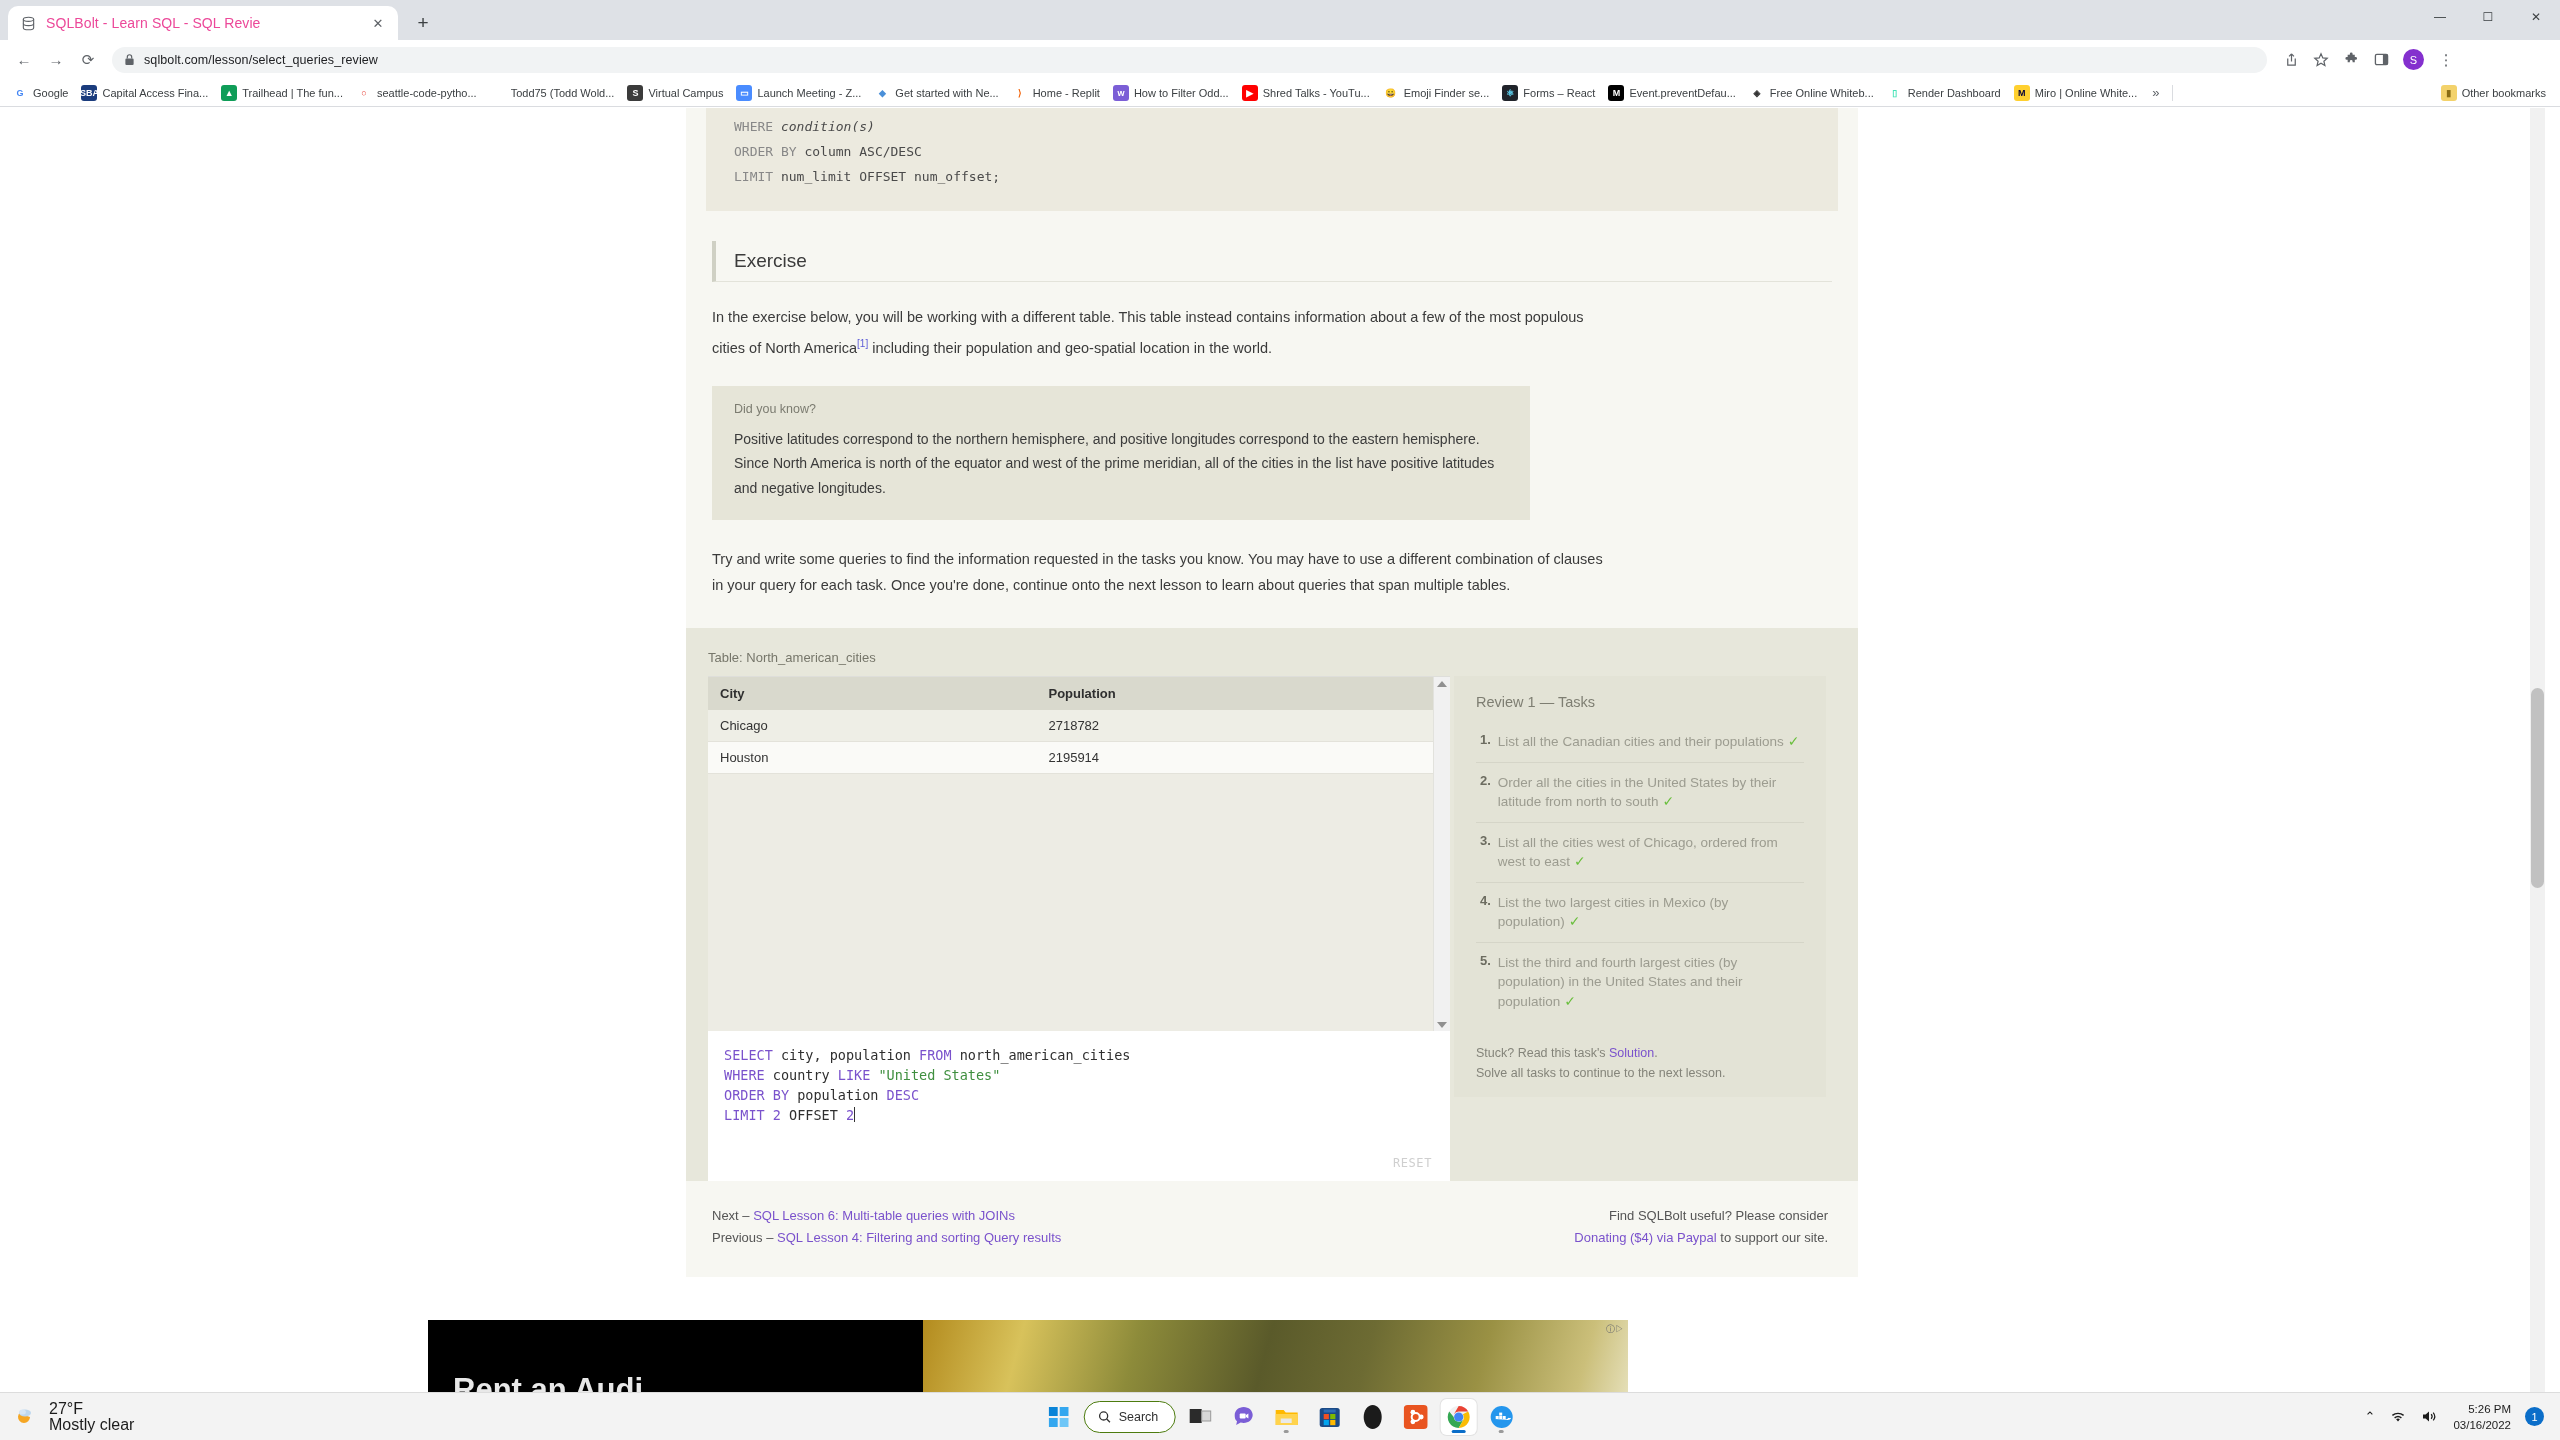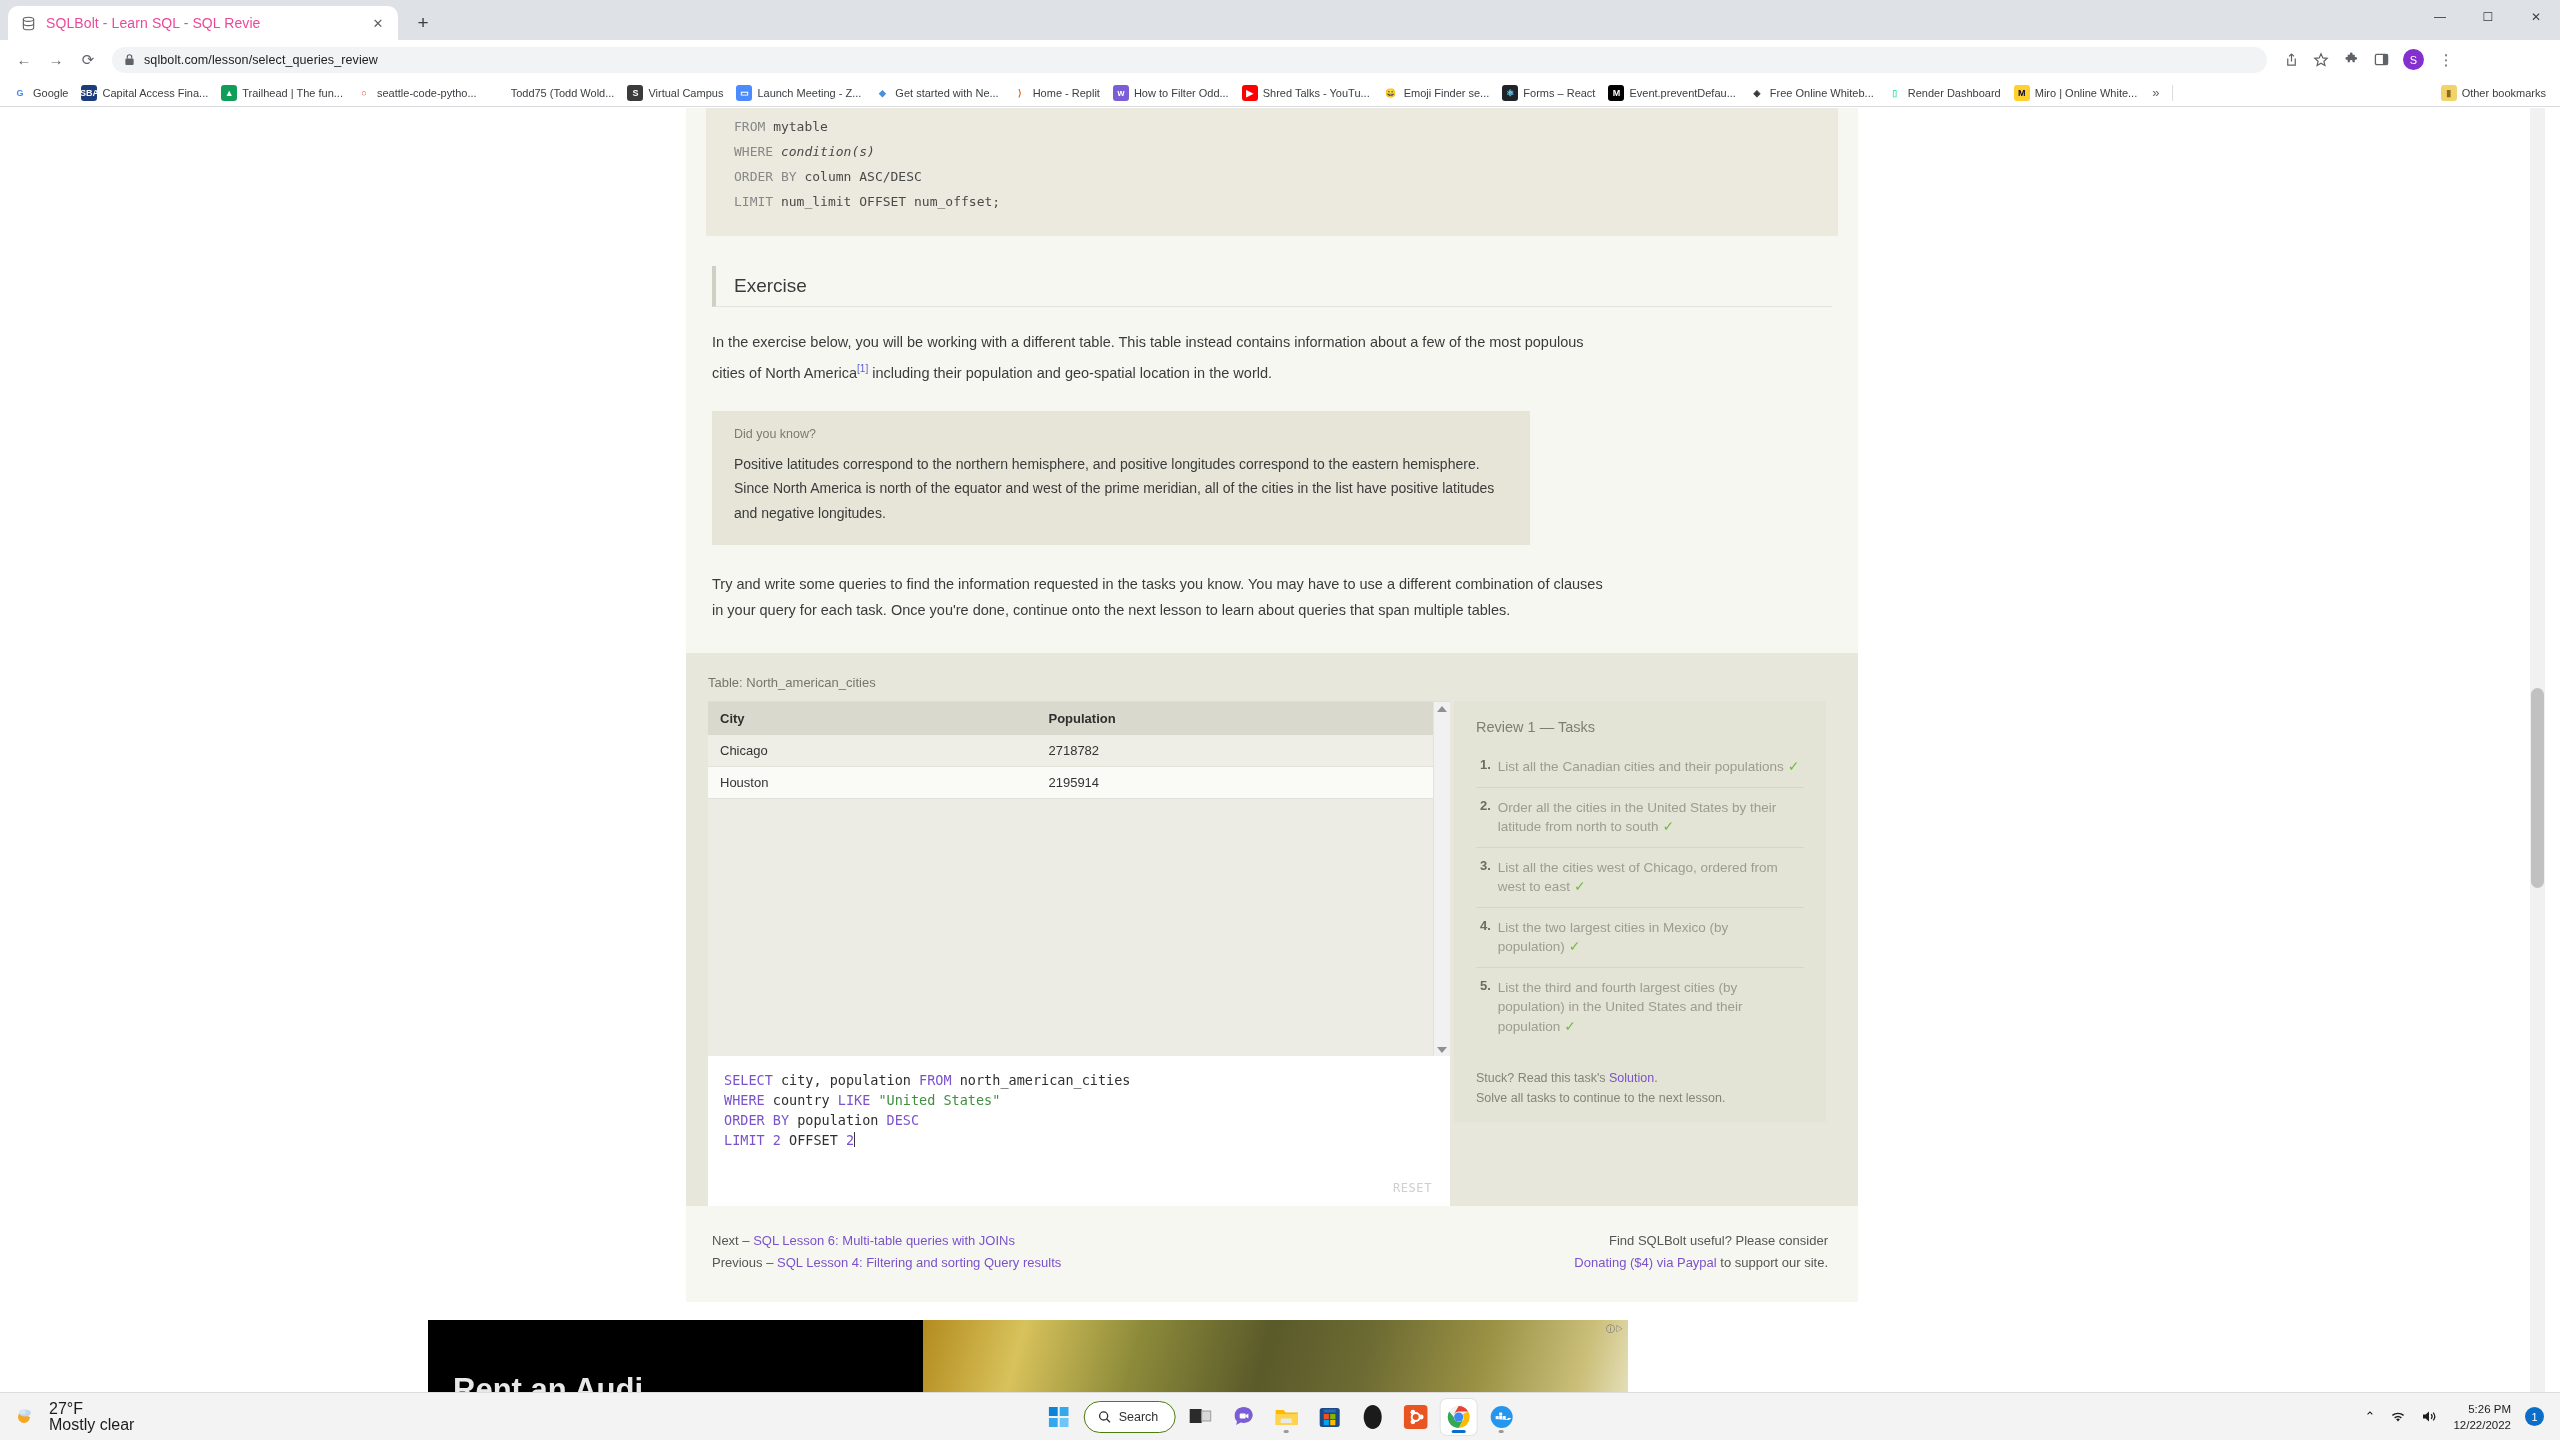--- a/index.html
+++ b/index.html
@@ -408,21 +408,20 @@
       <span class="bm-label">Other bookmarks</span>
     </div>
   </div>
 
   <div class="viewport">
     <div class="page">
 
       <div class="lesson-card">
 
         <div class="codeblock" id="code-snippet">
-            <div><span class="kw">FROM</span><span class=""> mytable</span></div>
             <div><span class="kw">WHERE</span><span class="it"> condition(s)</span></div>
             <div><span class="kw">ORDER BY</span><span class=""> column ASC/DESC</span></div>
             <div><span class="kw">LIMIT</span><span class=""> num_limit OFFSET num_offset;</span></div>
           </div>
 
         <div class="ex-header">Exercise</div>
 
         <div class="para">
           <span>In the exercise below, you will be working with a different table. This table instead contains information about a few of the most populous cities of North America</span><sup>[1]</sup><span> including their population and geo-spatial location in the world.</span>
         </div>
@@ -651,18 +650,18 @@
           </svg>
       </span>
       <span>
         <svg width="18" height="15" viewBox="0 0 18 15">
             <path d="M2 5.5h2.6L8 2.6v9.8L4.6 9.5H2z" fill="#1c1c1c"></path>
             <path d="M10.2 5.2a3.6 3.6 0 010 4.6M12.2 3.6a6.2 6.2 0 010 7.8" fill="none" stroke="#1c1c1c" stroke-width="1.2"></path>
           </svg>
       </span>
       <span class="clock">
         <span style="display:block">5:26 PM</span>
-        <span style="display:block">12/22/2022</span>
+        <span style="display:block">03/16/2022</span>
       </span>
       <span class="notif-badge">1</span>
     </div>
   </div>
 </div>
 
 </body></html>

